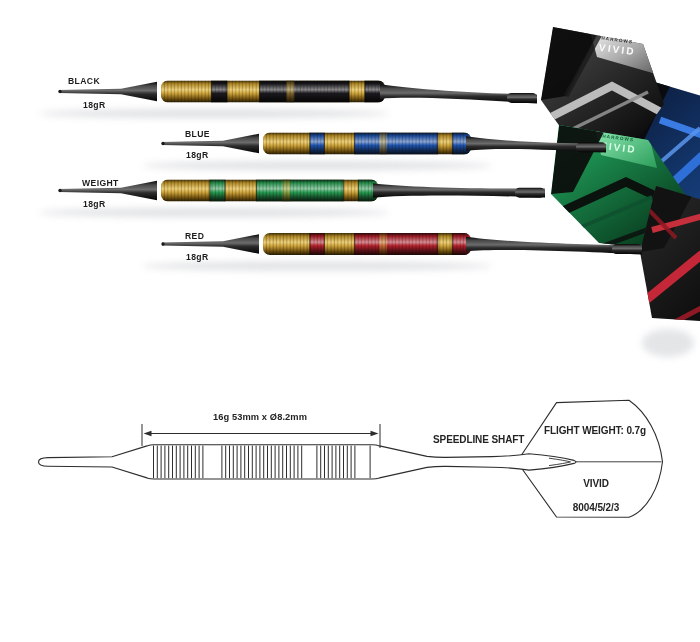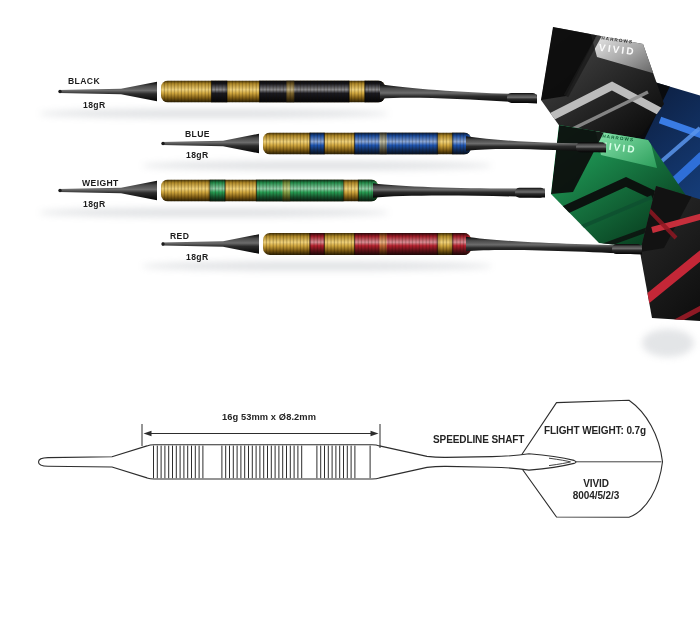--- a/index.html
+++ b/index.html
@@ -310,21 +310,21 @@
         <polygon points="378.5,433.5 370.5,430.7 370.5,436.3" fill="#2d2d2d"></polygon>
       </g>
     </svg>
 
   <div class="lbl" style="left:68px;top:77px">BLACK</div>
   <div class="lbl" style="left:83px;top:101px">18gR</div>
   <div class="lbl" style="left:185px;top:130px">BLUE</div>
   <div class="lbl" style="left:186px;top:151px">18gR</div>
   <div class="lbl" style="left:82px;top:179px">WEIGHT</div>
   <div class="lbl" style="left:83px;top:200px">18gR</div>
-  <div class="lbl" style="left:170px;top:232px">RED</div>
+  <div class="lbl" style="left:185px;top:232px">RED</div>
   <div class="lbl" style="left:186px;top:253px">18gR</div>
 
-  <div class="dg dim ctr" style="left:269px;top:413px">16g 53mm x Ø8.2mm</div>
+  <div class="dg dim ctr" style="left:260px;top:413px">16g 53mm x Ø8.2mm</div>
   <div class="dg" style="left:433px;top:435px">SPEEDLINE SHAFT</div>
   <div class="dg ctr" style="left:595px;top:426px">FLIGHT WEIGHT: 0.7g</div>
   <div class="dg ctr" style="left:596px;top:479px">VIVID</div>
-  <div class="dg ctr" style="left:596px;top:491px">8004/5/2/3</div>
+  <div class="dg ctr" style="left:596px;top:503px">8004/5/2/3</div>
 </div>
 
 </body></html>

